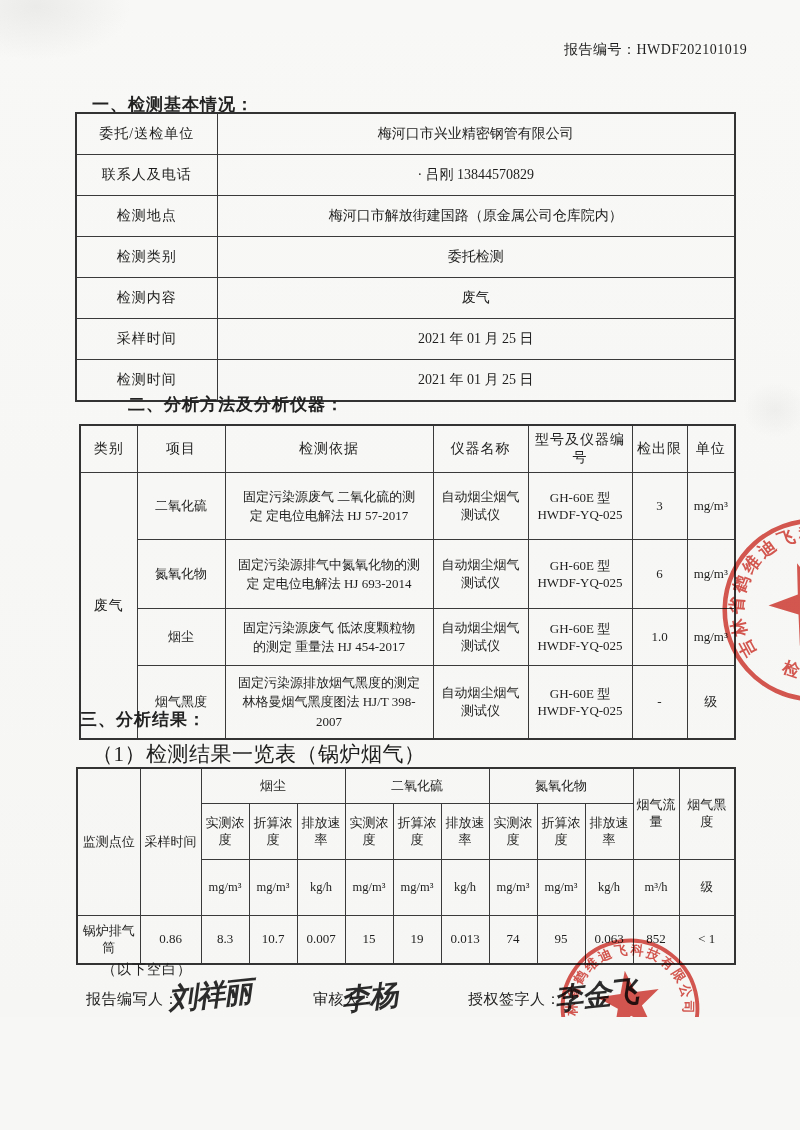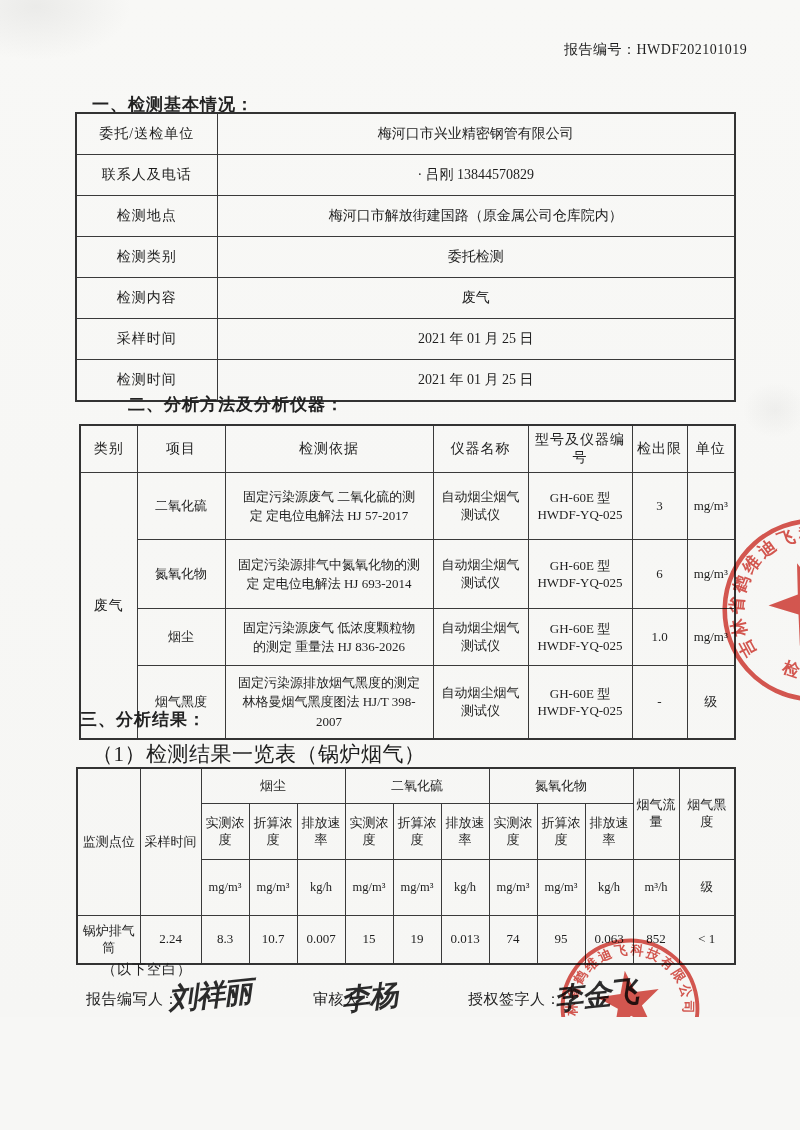--- a/index.html
+++ b/index.html
@@ -141,21 +141,21 @@
       <tr class="r2">
         <td>氮氧化物</td>
         <td class="basis">固定污染源排气中氮氧化物的测定 定电位电解法 HJ 693-2014</td>
         <td>自动烟尘烟气测试仪</td>
         <td>GH-60E 型 HWDF-YQ-025</td>
         <td>6</td>
         <td>mg/m³</td>
       </tr>
       <tr class="r3">
         <td>烟尘</td>
-        <td class="basis">固定污染源废气 低浓度颗粒物的测定 重量法 HJ 836-2026</td>
+        <td class="basis">固定污染源废气 低浓度颗粒物的测定 重量法 HJ 454-2017</td>
         <td>自动烟尘烟气测试仪</td>
         <td>GH-60E 型 HWDF-YQ-025</td>
         <td>1.0</td>
         <td>mg/m³</td>
       </tr>
       <tr class="r4">
         <td>烟气黑度</td>
         <td class="basis">固定污染源排放烟气黑度的测定 林格曼烟气黑度图法 HJ/T 398-2007</td>
         <td>自动烟尘烟气测试仪</td>
         <td>GH-60E 型 HWDF-YQ-025</td>
@@ -213,21 +213,21 @@
         <td>mg/m³</td>
         <td>kg/h</td>
         <td>mg/m³</td>
         <td>mg/m³</td>
         <td>kg/h</td>
         <td>m³/h</td>
         <td>级</td>
       </tr>
       <tr class="dat">
         <td>锅炉排气筒</td>
-        <td>2.24</td>
+        <td>0.86</td>
         <td>8.3</td>
         <td>10.7</td>
         <td>0.007</td>
         <td>15</td>
         <td>19</td>
         <td>0.013</td>
         <td>74</td>
         <td>95</td>
         <td>0.063</td>
         <td>852</td>

